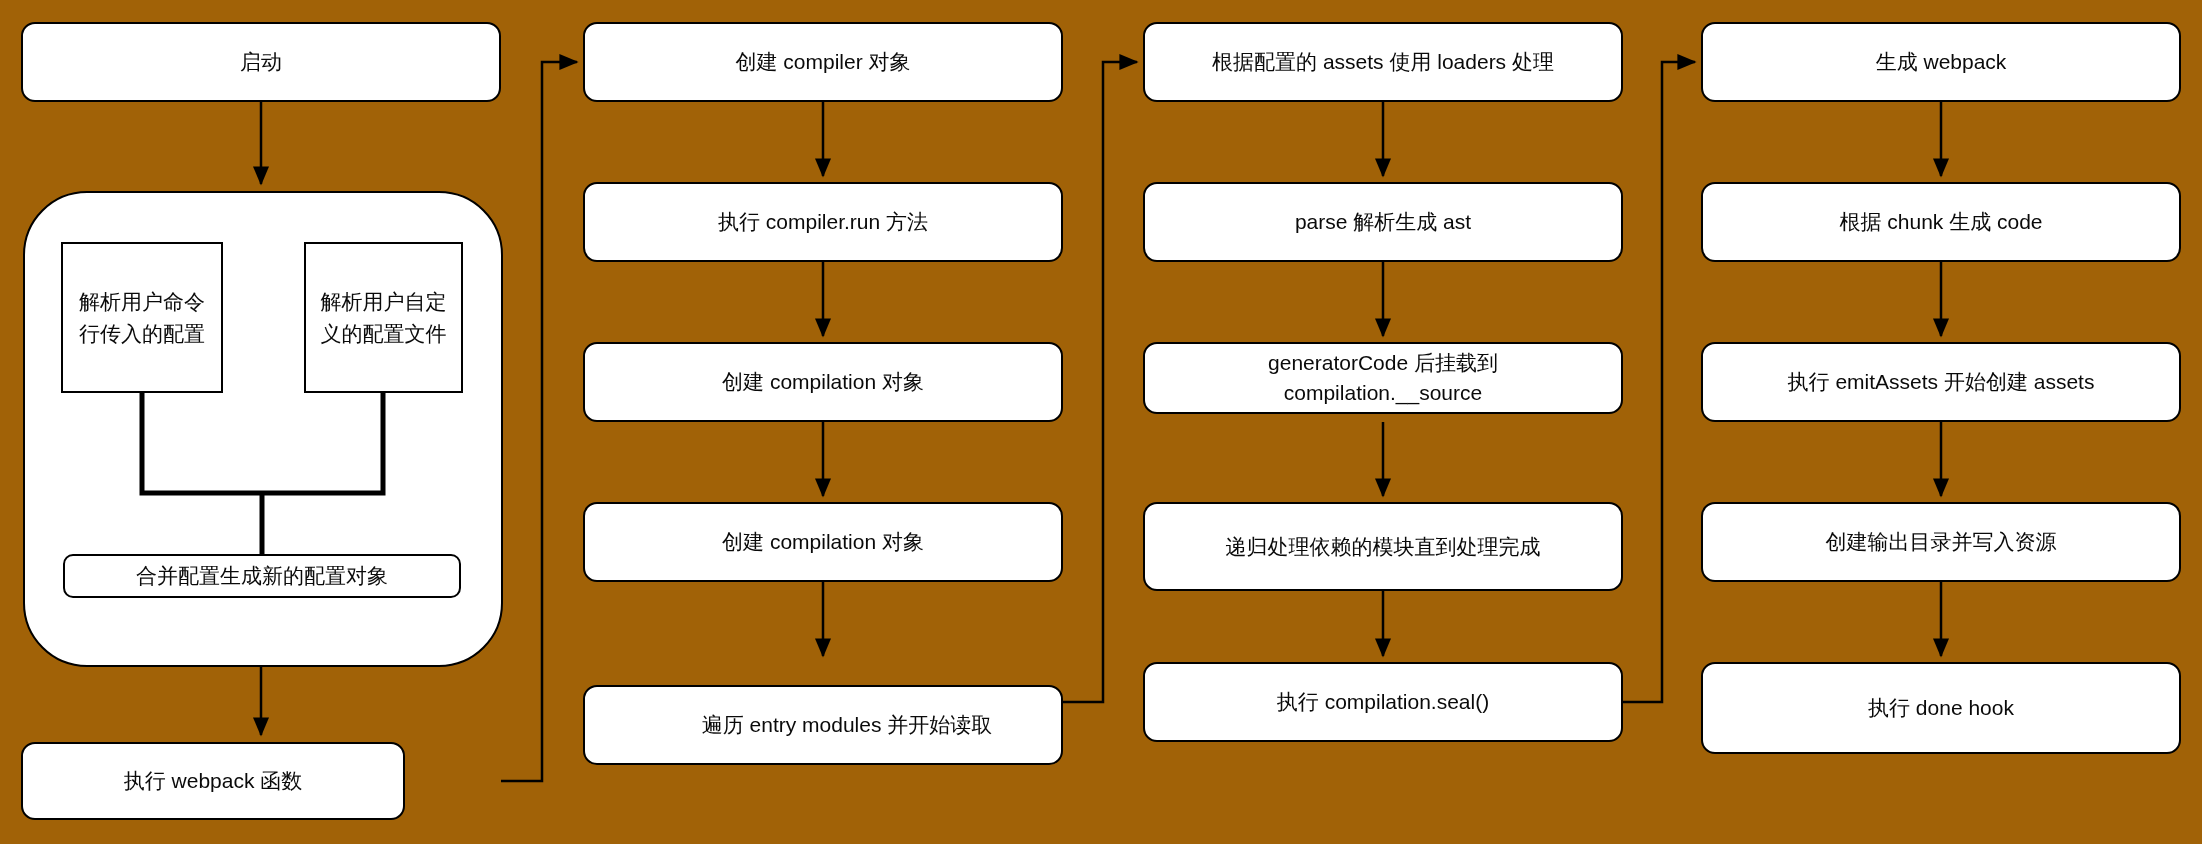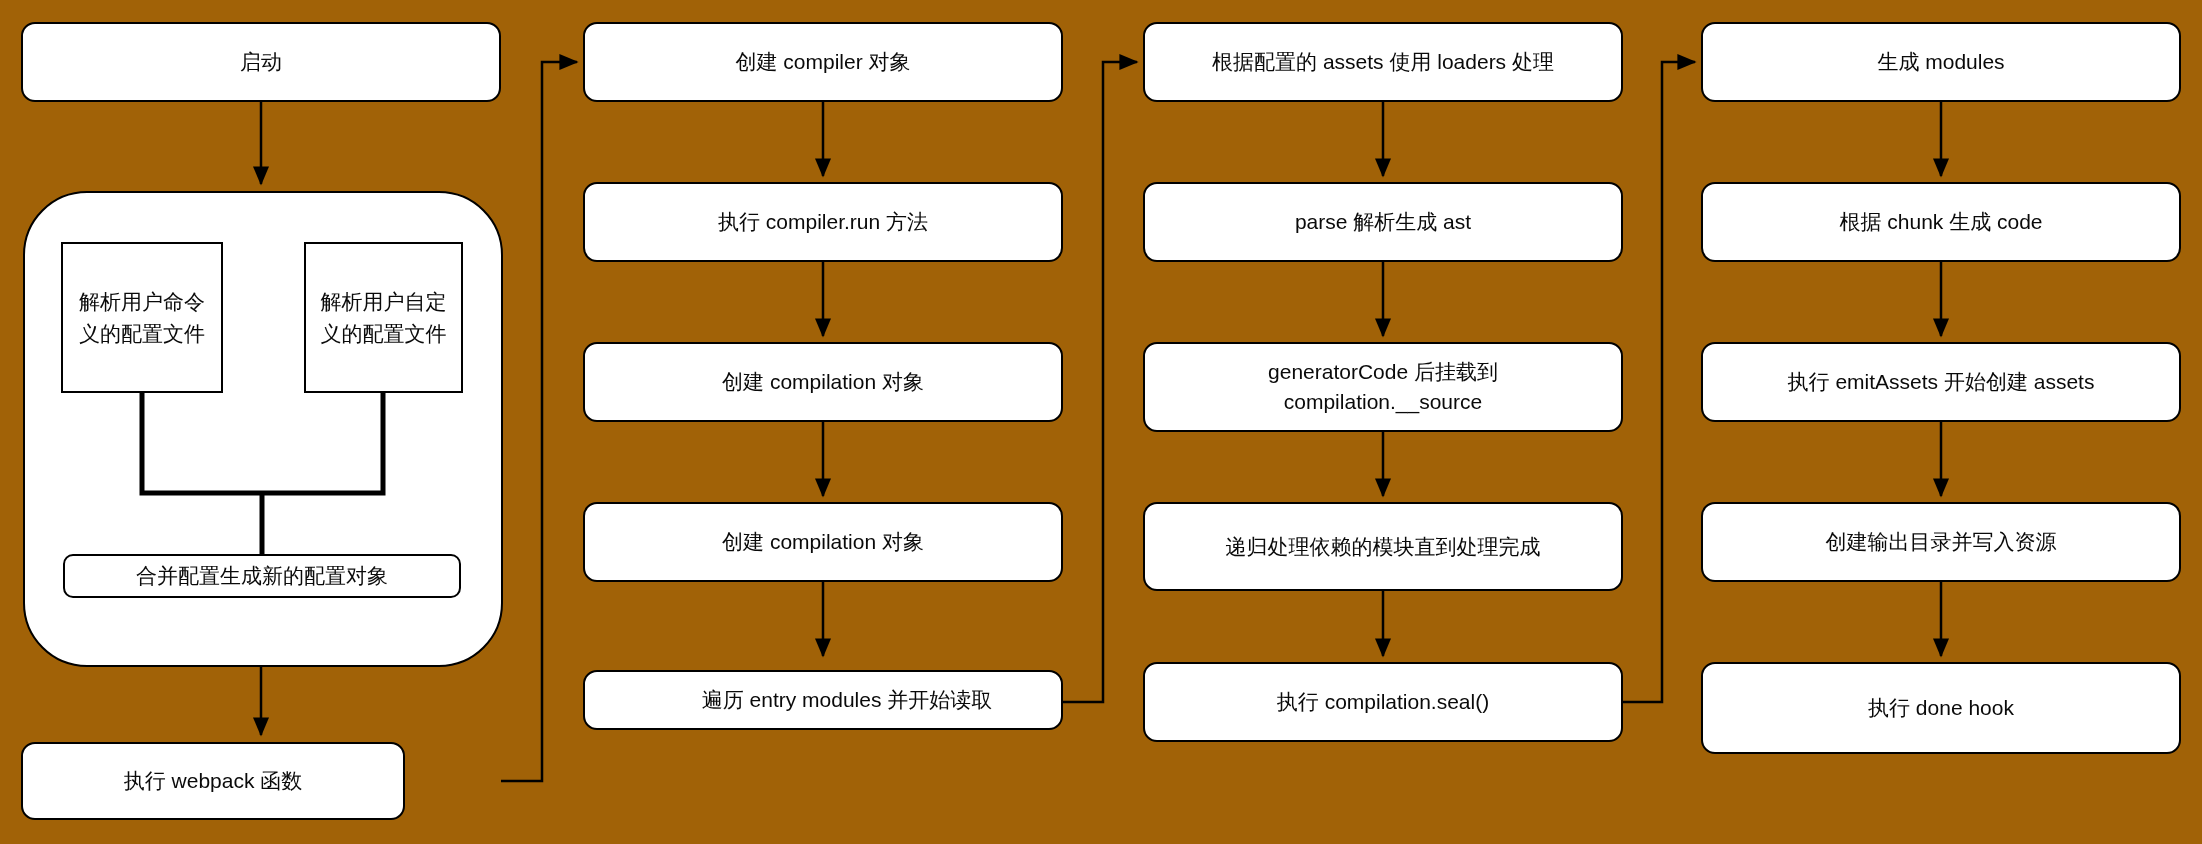--- a/index.html
+++ b/index.html
@@ -34,26 +34,26 @@
   .n-parse-cli{ left:61px;  top:242px; width:162px; height:151px; }
   .n-parse-cus{ left:304px; top:242px; width:159px; height:151px; }
   .n-merge    { left:63px;  top:554px; width:398px; height:44px; }
   .n-webpack  { left:21px;  top:742px; width:384px; height:78px; }
 
   
   .n-c2r1 { left:583px; top:22px;  width:480px; height:80px;text-align:right; }
   .n-c2r2 { left:583px; top:182px; width:480px; height:80px; }
   .n-c2r3 { left:583px; top:342px; width:480px; height:80px; }
   .n-c2r4 { left:583px; top:502px; width:480px; height:80px; }
-  .n-c2r5 { left:583px; top:670px; width:480px; height:60px;padding-left:48px; }
+  .n-c2r5 { left:583px; top:685px; width:480px; height:80px;padding-left:48px; }
 
   
   .n-c3r1 { left:1143px; top:22px;  width:480px; height:80px; }
   .n-c3r2 { left:1143px; top:182px; width:480px; height:80px; }
-  .n-c3r3 { left:1143px; top:342px; width:480px; height:90px; line-height:1.45; }
+  .n-c3r3 { left:1143px; top:342px; width:480px; height:72px; line-height:1.45; }
   .n-c3r4 { left:1143px; top:502px; width:480px; height:89px; }
   .n-c3r5 { left:1143px; top:662px; width:480px; height:80px; }
 
   
   .n-c4r1 { left:1701px; top:22px;  width:480px; height:80px; }
   .n-c4r2 { left:1701px; top:182px; width:480px; height:80px; }
   .n-c4r3 { left:1701px; top:342px; width:480px; height:80px; }
   .n-c4r4 { left:1701px; top:502px; width:480px; height:80px; }
   .n-c4r5 { left:1701px; top:662px; width:480px; height:92px; }
 </style>
@@ -92,38 +92,38 @@
     <line x1="1941" y1="422" x2="1941" y2="496" stroke="#000" stroke-width="2.5" marker-end="url(#ah)"></line>
     <line x1="1941" y1="582" x2="1941" y2="656" stroke="#000" stroke-width="2.5" marker-end="url(#ah)"></line>
 
     <path d="M501,781 L542,781 L542,62 L577,62" fill="none" stroke="#000" stroke-width="2.5" marker-end="url(#ah)"></path>
     <path d="M1063,702 L1103,702 L1103,62 L1137,62" fill="none" stroke="#000" stroke-width="2.5" marker-end="url(#ah)"></path>
     <path d="M1623,702 L1662,702 L1662,62 L1695,62" fill="none" stroke="#000" stroke-width="2.5" marker-end="url(#ah)"></path>
   </svg>
 
   <div class="node n-start">启动</div>
   <div class="node square n-parse-cli">解析用户命令
-义的配置文件</div>
+行传入的配置</div>
   <div class="node square n-parse-cus">解析用户自定
 义的配置文件</div>
   <div class="node small-radius n-merge">合并配置生成新的配置对象</div>
   <div class="node n-webpack">执行 webpack 函数</div>
 
   <div class="node n-c2r1">创建 compiler 对象</div>
   <div class="node n-c2r2">执行 compiler.run 方法</div>
   <div class="node n-c2r3">创建 compilation 对象</div>
   <div class="node n-c2r4">创建 compilation 对象</div>
   <div class="node n-c2r5">遍历 entry modules 并开始读取</div>
 
   <div class="node n-c3r1">根据配置的 assets 使用 loaders 处理</div>
   <div class="node n-c3r2">parse 解析生成 ast</div>
   <div class="node n-c3r3">generatorCode 后挂载到
 compilation.__source</div>
   <div class="node n-c3r4">递归处理依赖的模块直到处理完成</div>
   <div class="node n-c3r5">执行 compilation.seal()</div>
 
-  <div class="node n-c4r1">生成 modules</div>
+  <div class="node n-c4r1">生成 webpack</div>
   <div class="node n-c4r2">根据 chunk 生成 code</div>
   <div class="node n-c4r3">执行 emitAssets 开始创建 assets</div>
   <div class="node n-c4r4">创建输出目录并写入资源</div>
   <div class="node n-c4r5">执行 done hook</div>
 
 </div>
 
 </body></html>

